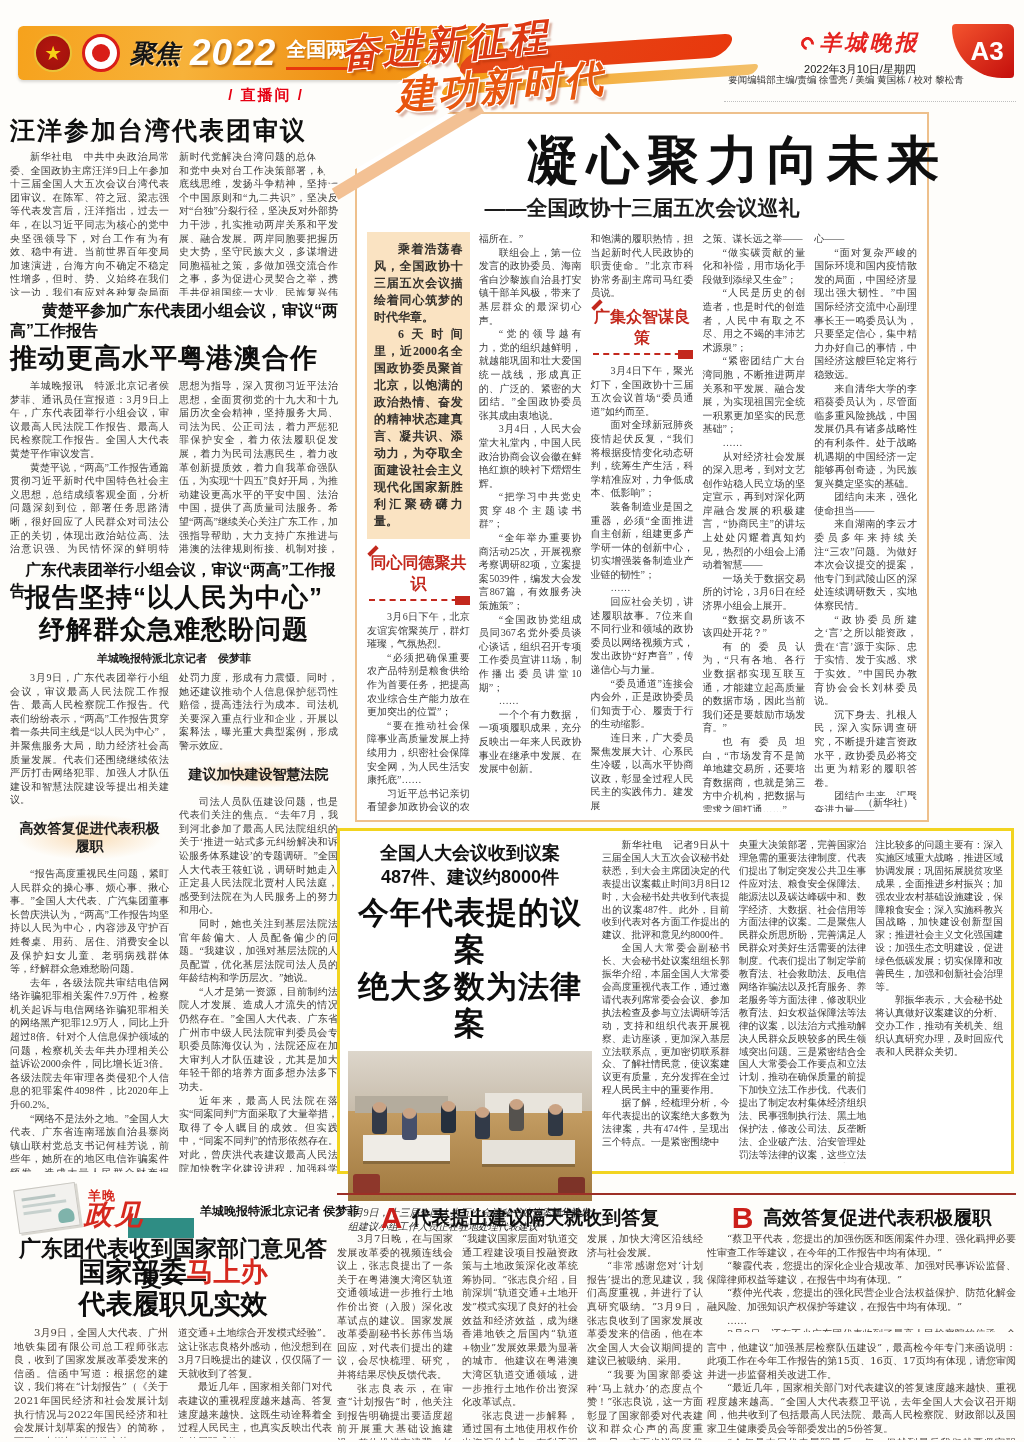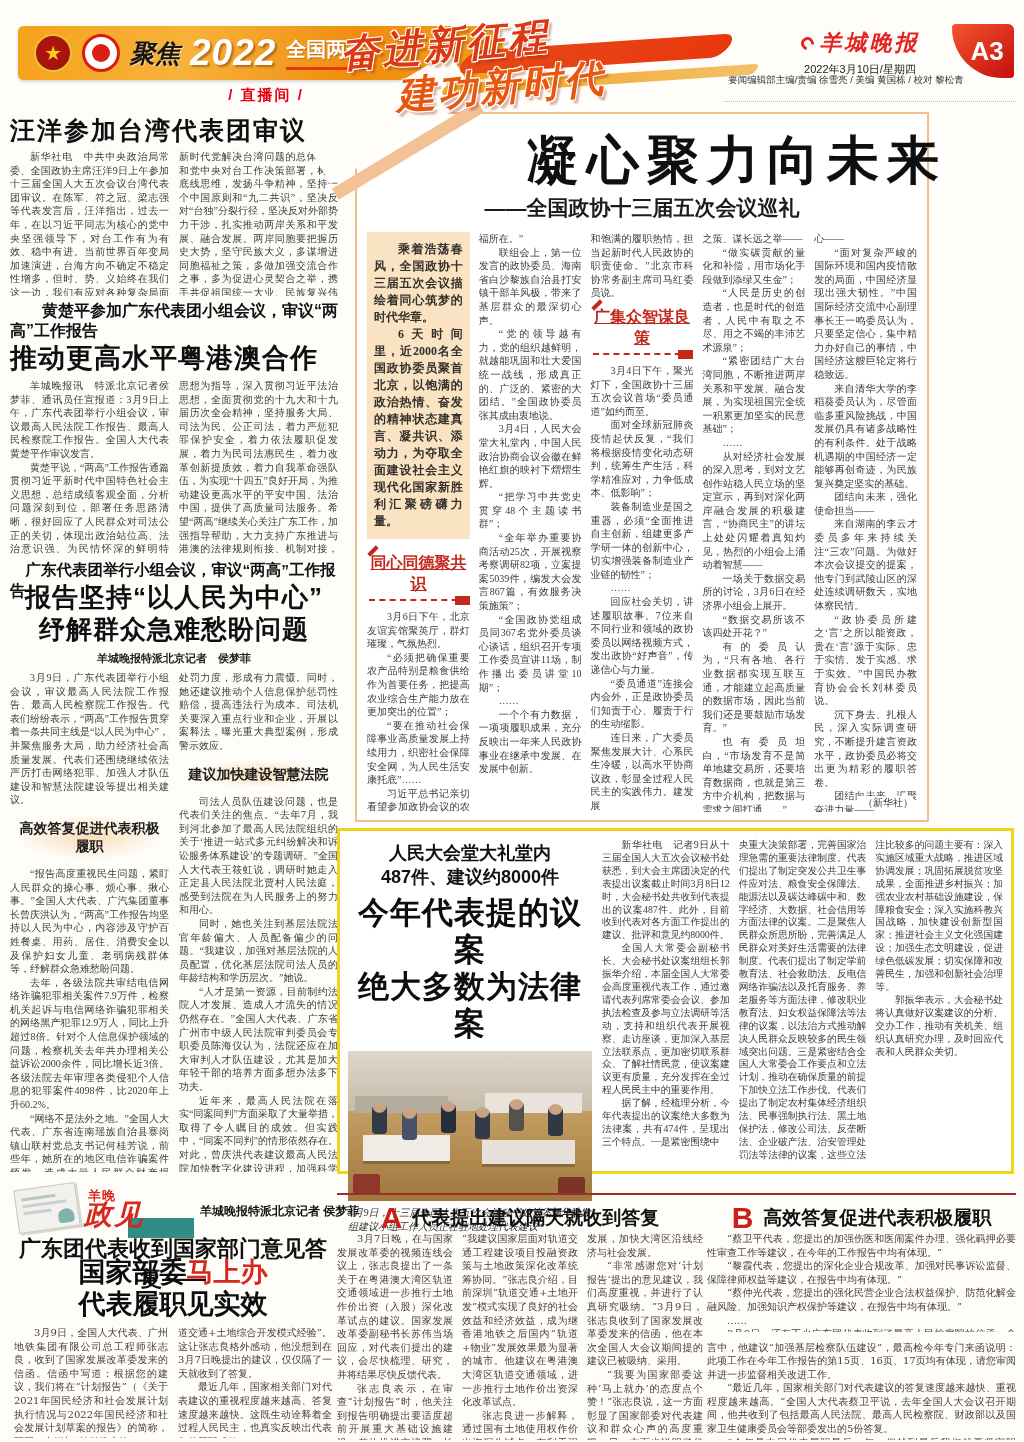--- a/index.html
+++ b/index.html
@@ -63,21 +63,21 @@
   .feature{position:absolute;left:355px;top:112px;width:574px;height:710px;border:2px solid #eec08c;background:#fff;}
   .f-stripe{position:absolute;left:-34px;top:30px;width:170px;height:13px;background:#f3c194;transform:rotate(-31deg);}
   .f-cover{position:absolute;left:-52px;top:-22px;width:170px;height:52px;background:#fefdfa;transform:rotate(-31deg);}
   .f-title{position:absolute;left:100px;top:12px;width:560px;text-align:center;font-size:52px;letter-spacing:8px;}
   .f-sub{position:absolute;left:0;top:80px;width:100%;text-align:center;font-weight:700;font-size:21px;color:#1c1c1c;}
   .f-cols{position:absolute;left:10px;top:118px;right:10px;bottom:8px;display:flex;gap:9px;}
   .fcol{flex:1;overflow:hidden;position:relative;}
   .leadbox{background:#fae3c2;padding:9px 7px;margin-bottom:9px;}
   .leadbox p{margin:0;text-indent:2em;font:700 12px/17px "Liberation Serif",serif;color:#33302c;text-align:justify;}
   .fh{position:relative;margin:2px 2px 9px;padding:5px 0 4px;text-align:center;font:800 16px "Liberation Sans",sans-serif;
-      color:#c3281d;border-bottom:2px dashed #c3281d;text-decoration:underline;}
+      color:#c3281d;border-bottom:2px dashed #c3281d;}
   .fh::after{content:"";position:absolute;right:-3px;bottom:-6px;width:16px;height:9px;background:#c3281d;}
   .fh::before{content:"";position:absolute;left:-2px;top:1px;width:12px;height:4px;background:#c3281d;transform:rotate(-45deg);}
   .fcredit{position:absolute;right:4px;bottom:2px;background:#fff;padding-left:6px;font:10px "Liberation Serif",serif;color:#333;}
 
   
   .motions{position:absolute;left:337px;top:828px;width:677px;height:346px;border:3px solid #f2d41f;background:#fff;}
   .m-left{position:absolute;left:8px;top:10px;width:244px;}
   .m-kicker{text-align:center;font-weight:700;font-size:18px;line-height:24px;color:#111;}
   .m-head{text-align:center;font-weight:900;font-size:31px;line-height:37px;letter-spacing:1px;color:#0d0d0d;margin-top:5px;font-family:"Liberation Sans",sans-serif;}
   .photo{position:relative;width:244px;height:150px;margin-top:9px;overflow:hidden;background:#cbc2b2;}
@@ -275,21 +275,21 @@
             <p>这一来自全国政协十三届五次会议“委员通道”上的信息，振奋人心。中国载人航天工程总设计师周建平委员说，今年将再送6名航天员进入中国空间站。</p>
           </div>
         <div class="fcredit">（新华社）</div>
       </div>
     </div>
   </div>
 
   <div class="motions">
     <div class="m-left">
       <div class="m-kicker">
-        <div>人民大会堂大礼堂内</div>
+        <div>全国人大会议收到议案</div>
         <div>487件、建议约8000件</div>
       </div>
       <div class="m-head">
         <div>今年代表提的议案</div>
         <div>绝大多数为法律案</div>
       </div>
       <div class="photo">
         <i style="left:0;top:0;width:100%;height:40%;background:linear-gradient(#ddd6cb,#c7bcab)"></i>
         <i style="left:0;top:40%;width:100%;height:60%;background:linear-gradient(#c49d63,#9f783f)"></i>
         <i style="left:3%;top:30%;width:38%;height:11%;background:#b4ac9d"></i>

